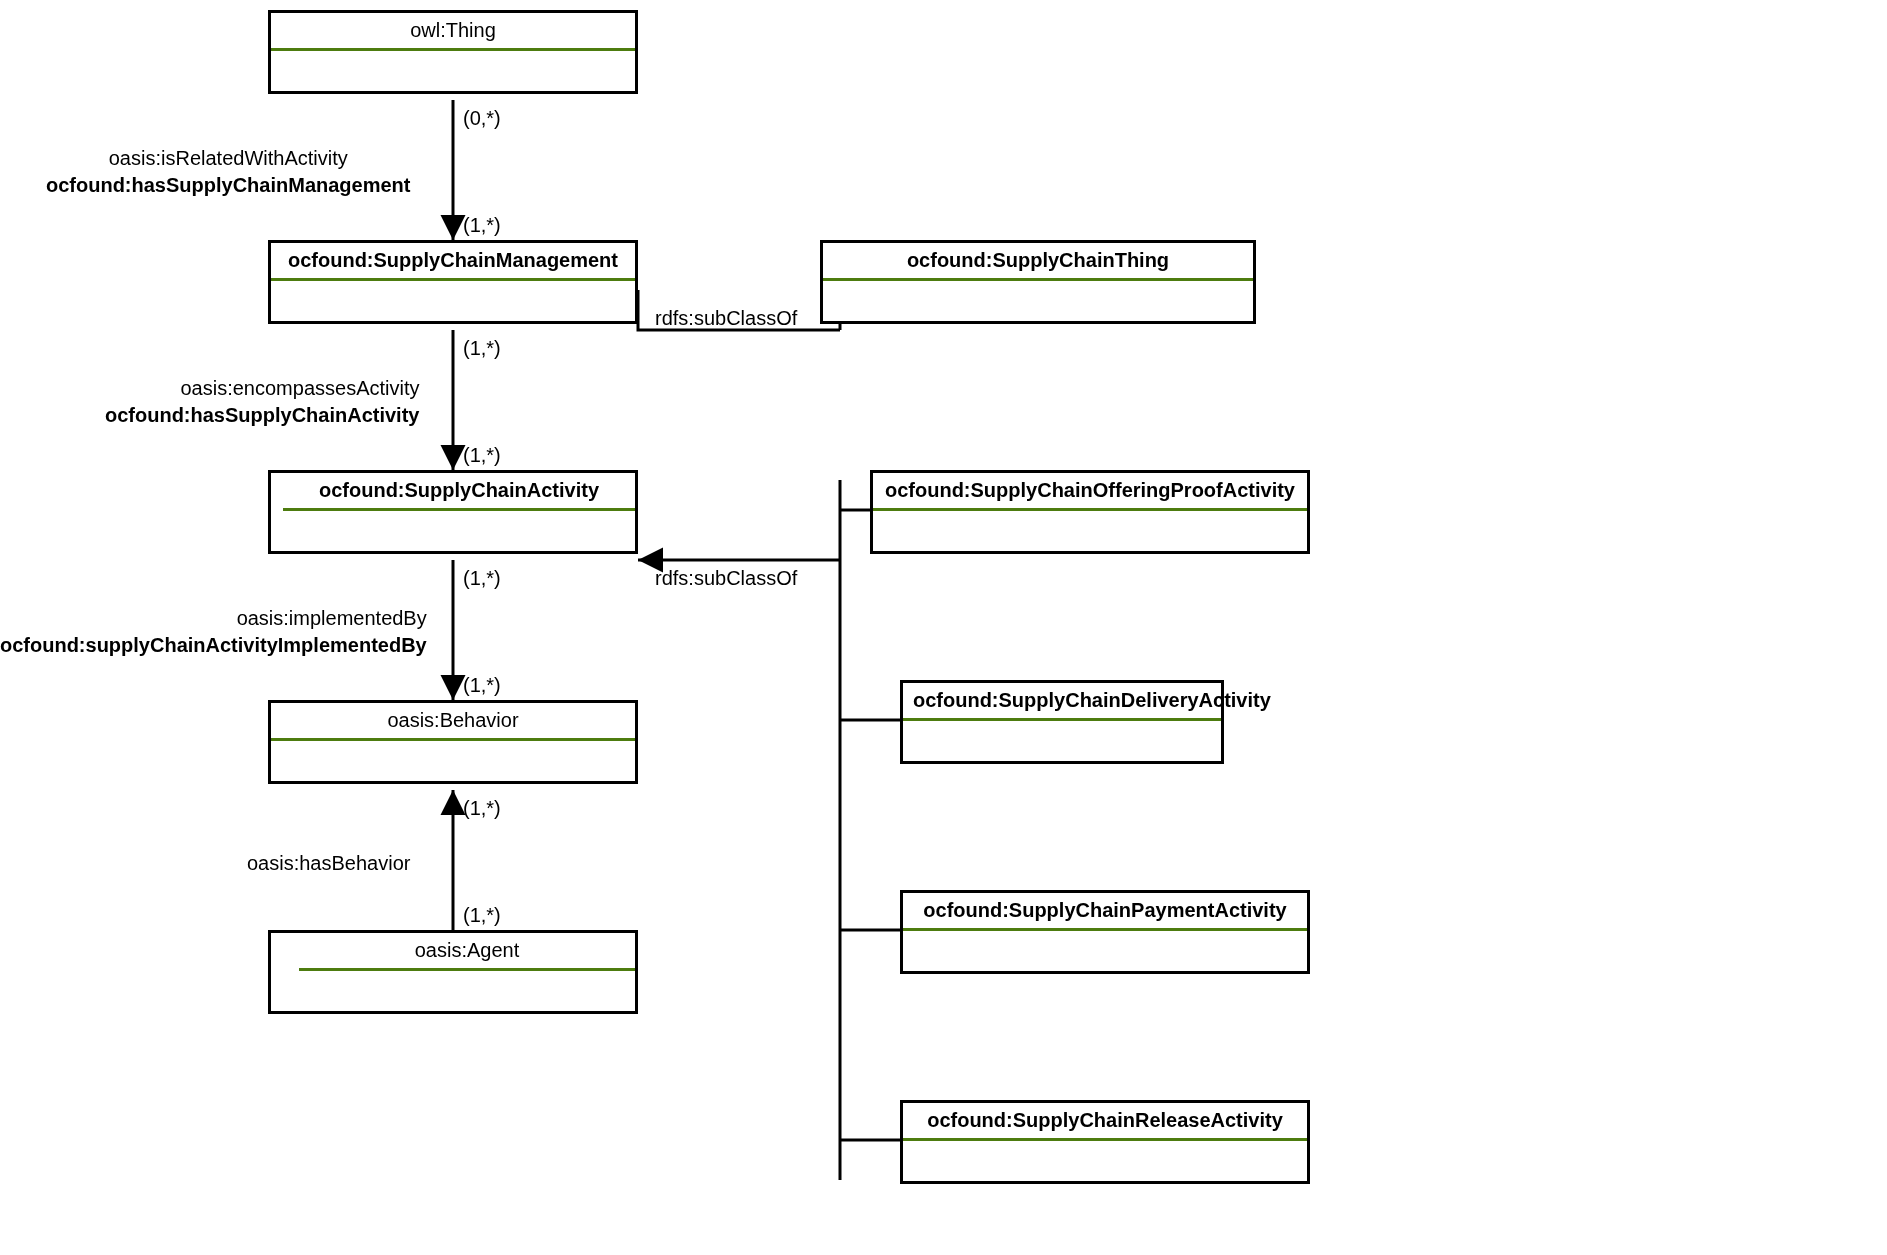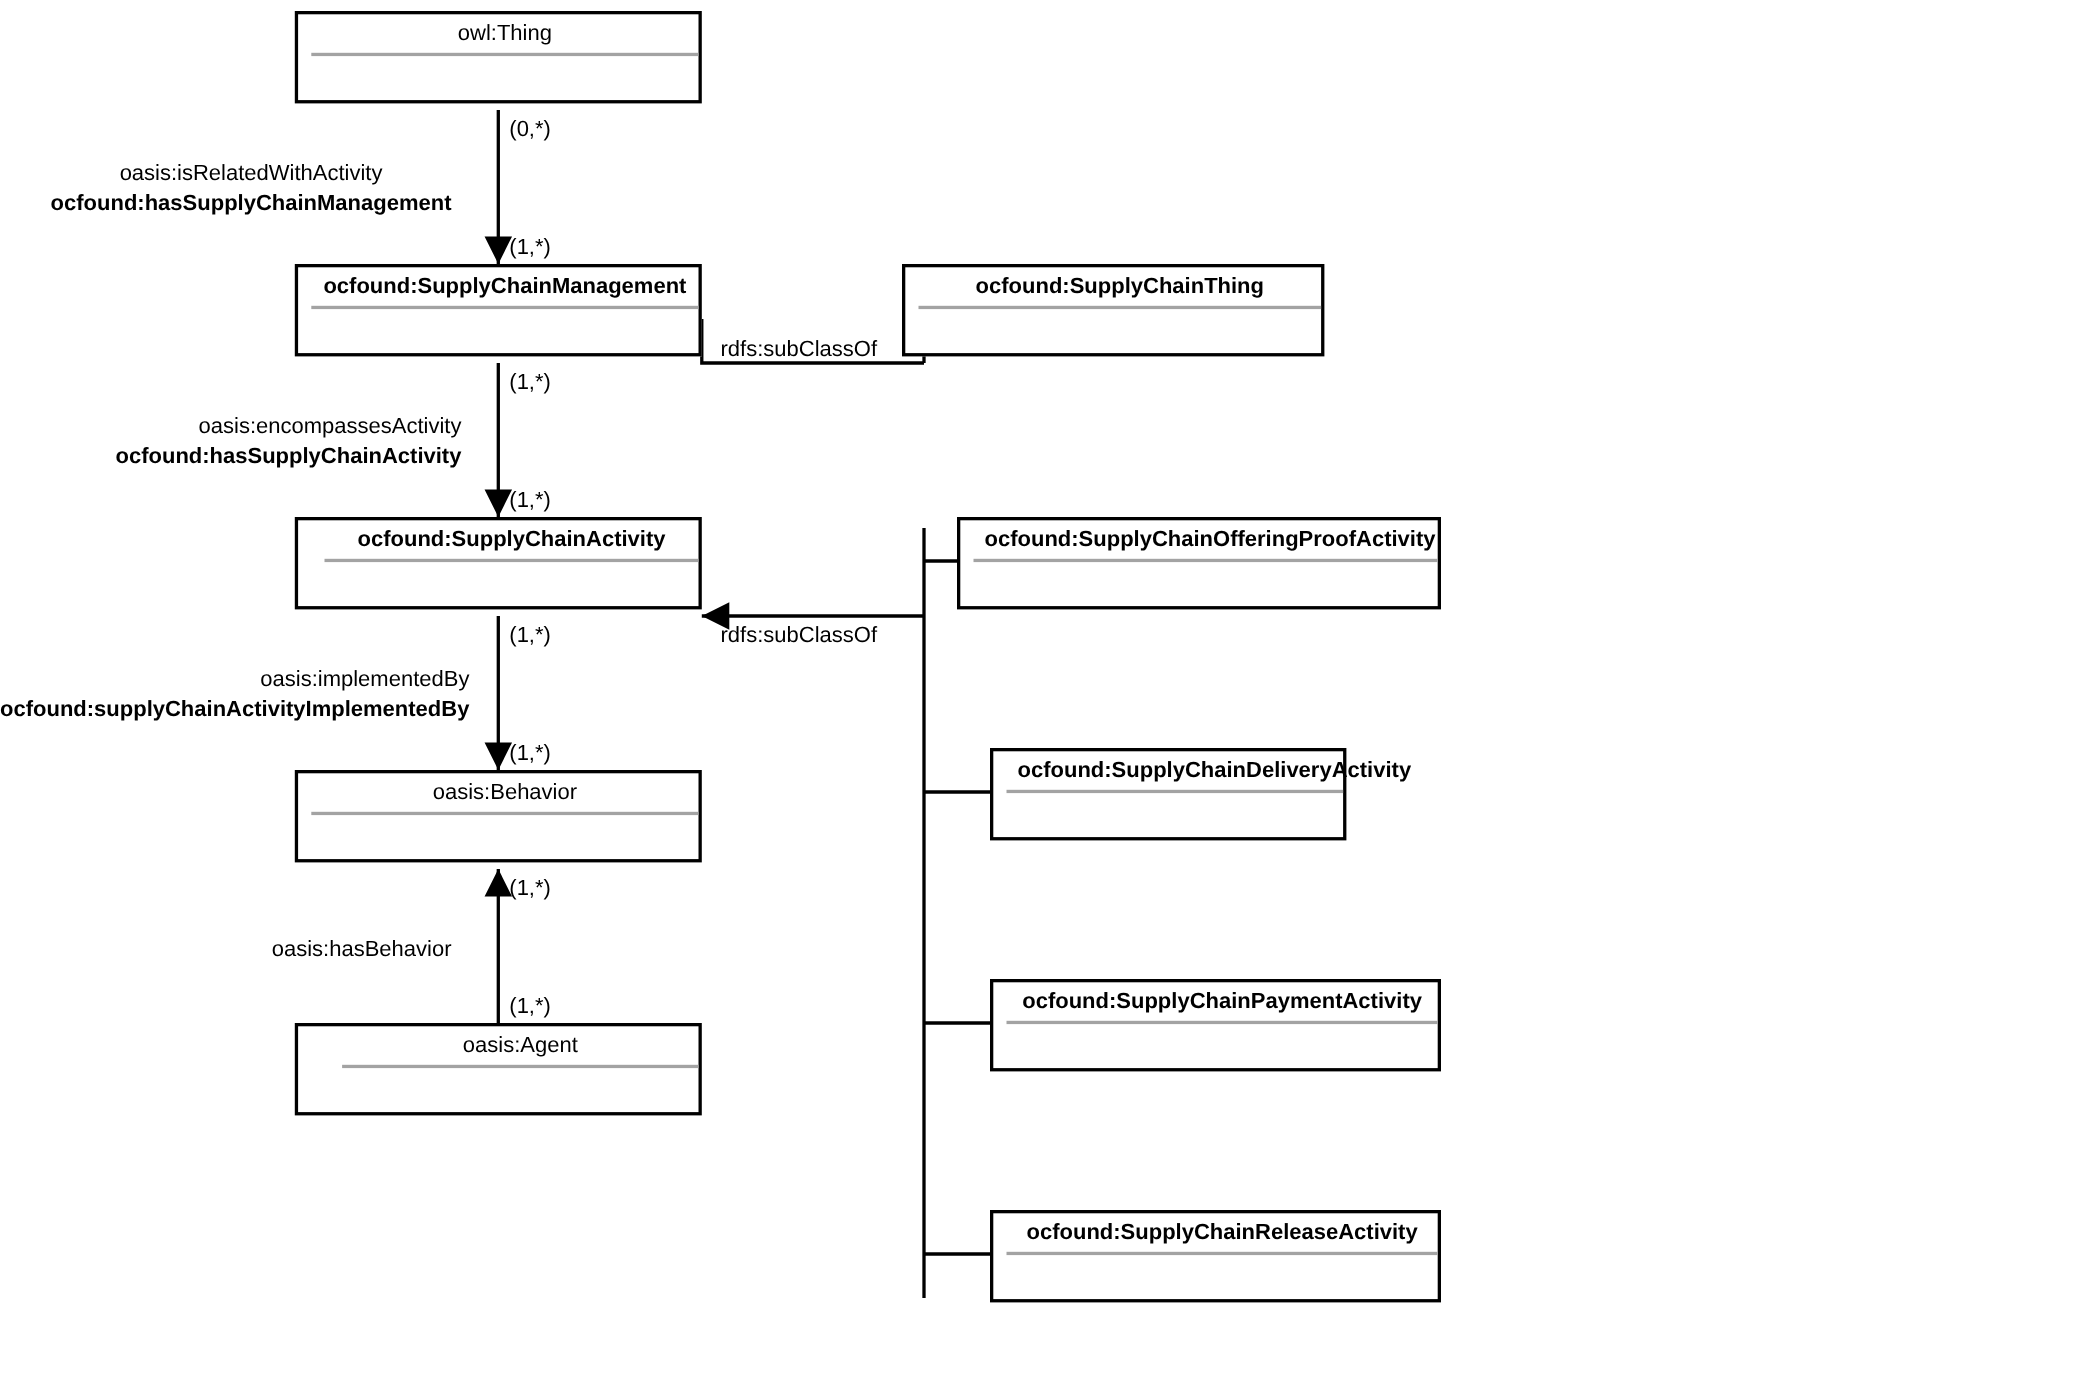--- a/index.html
+++ b/index.html
@@ -17,23 +17,22 @@
   }
   .classbox {
     position: absolute;
     border: 3px solid #000;
     background: #fff;
     box-sizing: border-box;
   }
   .classbox .name {
     text-align: center;
     padding: 6px 10px;
-    border-bottom: 3px solid #a3a3a3;
+    border-bottom: 3px solid #4d7c0f;
     white-space: nowrap;
-    margin-left: 12px;
   }
   .classbox .name.bold {
     font-weight: 700;
   }
   .classbox .body {
     min-height: 40px;
   }
   .label {
     position: absolute;
     white-space: nowrap;
@@ -88,21 +87,21 @@
   <div class="classbox" style="left:268px; top:10px; width:370px;">
     <div class="name">owl:Thing</div>
     <div class="body"></div>
   </div>
 
   <div class="classbox" style="left:268px; top:240px; width:370px;">
     <div class="name bold">ocfound:SupplyChainManagement</div>
     <div class="body"></div>
   </div>
 
-  <div class="classbox" style="left:820px; top:240px; width:384px;">
+  <div class="classbox" style="left:820px; top:240px; width:436px;">
     <div class="name bold">ocfound:SupplyChainThing</div>
     <div class="body"></div>
   </div>
 
   <div class="classbox" style="left:268px; top:470px; width:370px;padding-left:12px;">
     <div class="name bold">ocfound:SupplyChainActivity</div>
     <div class="body"></div>
   </div>
 
   <div class="classbox" style="left:870px; top:470px; width:440px;">

